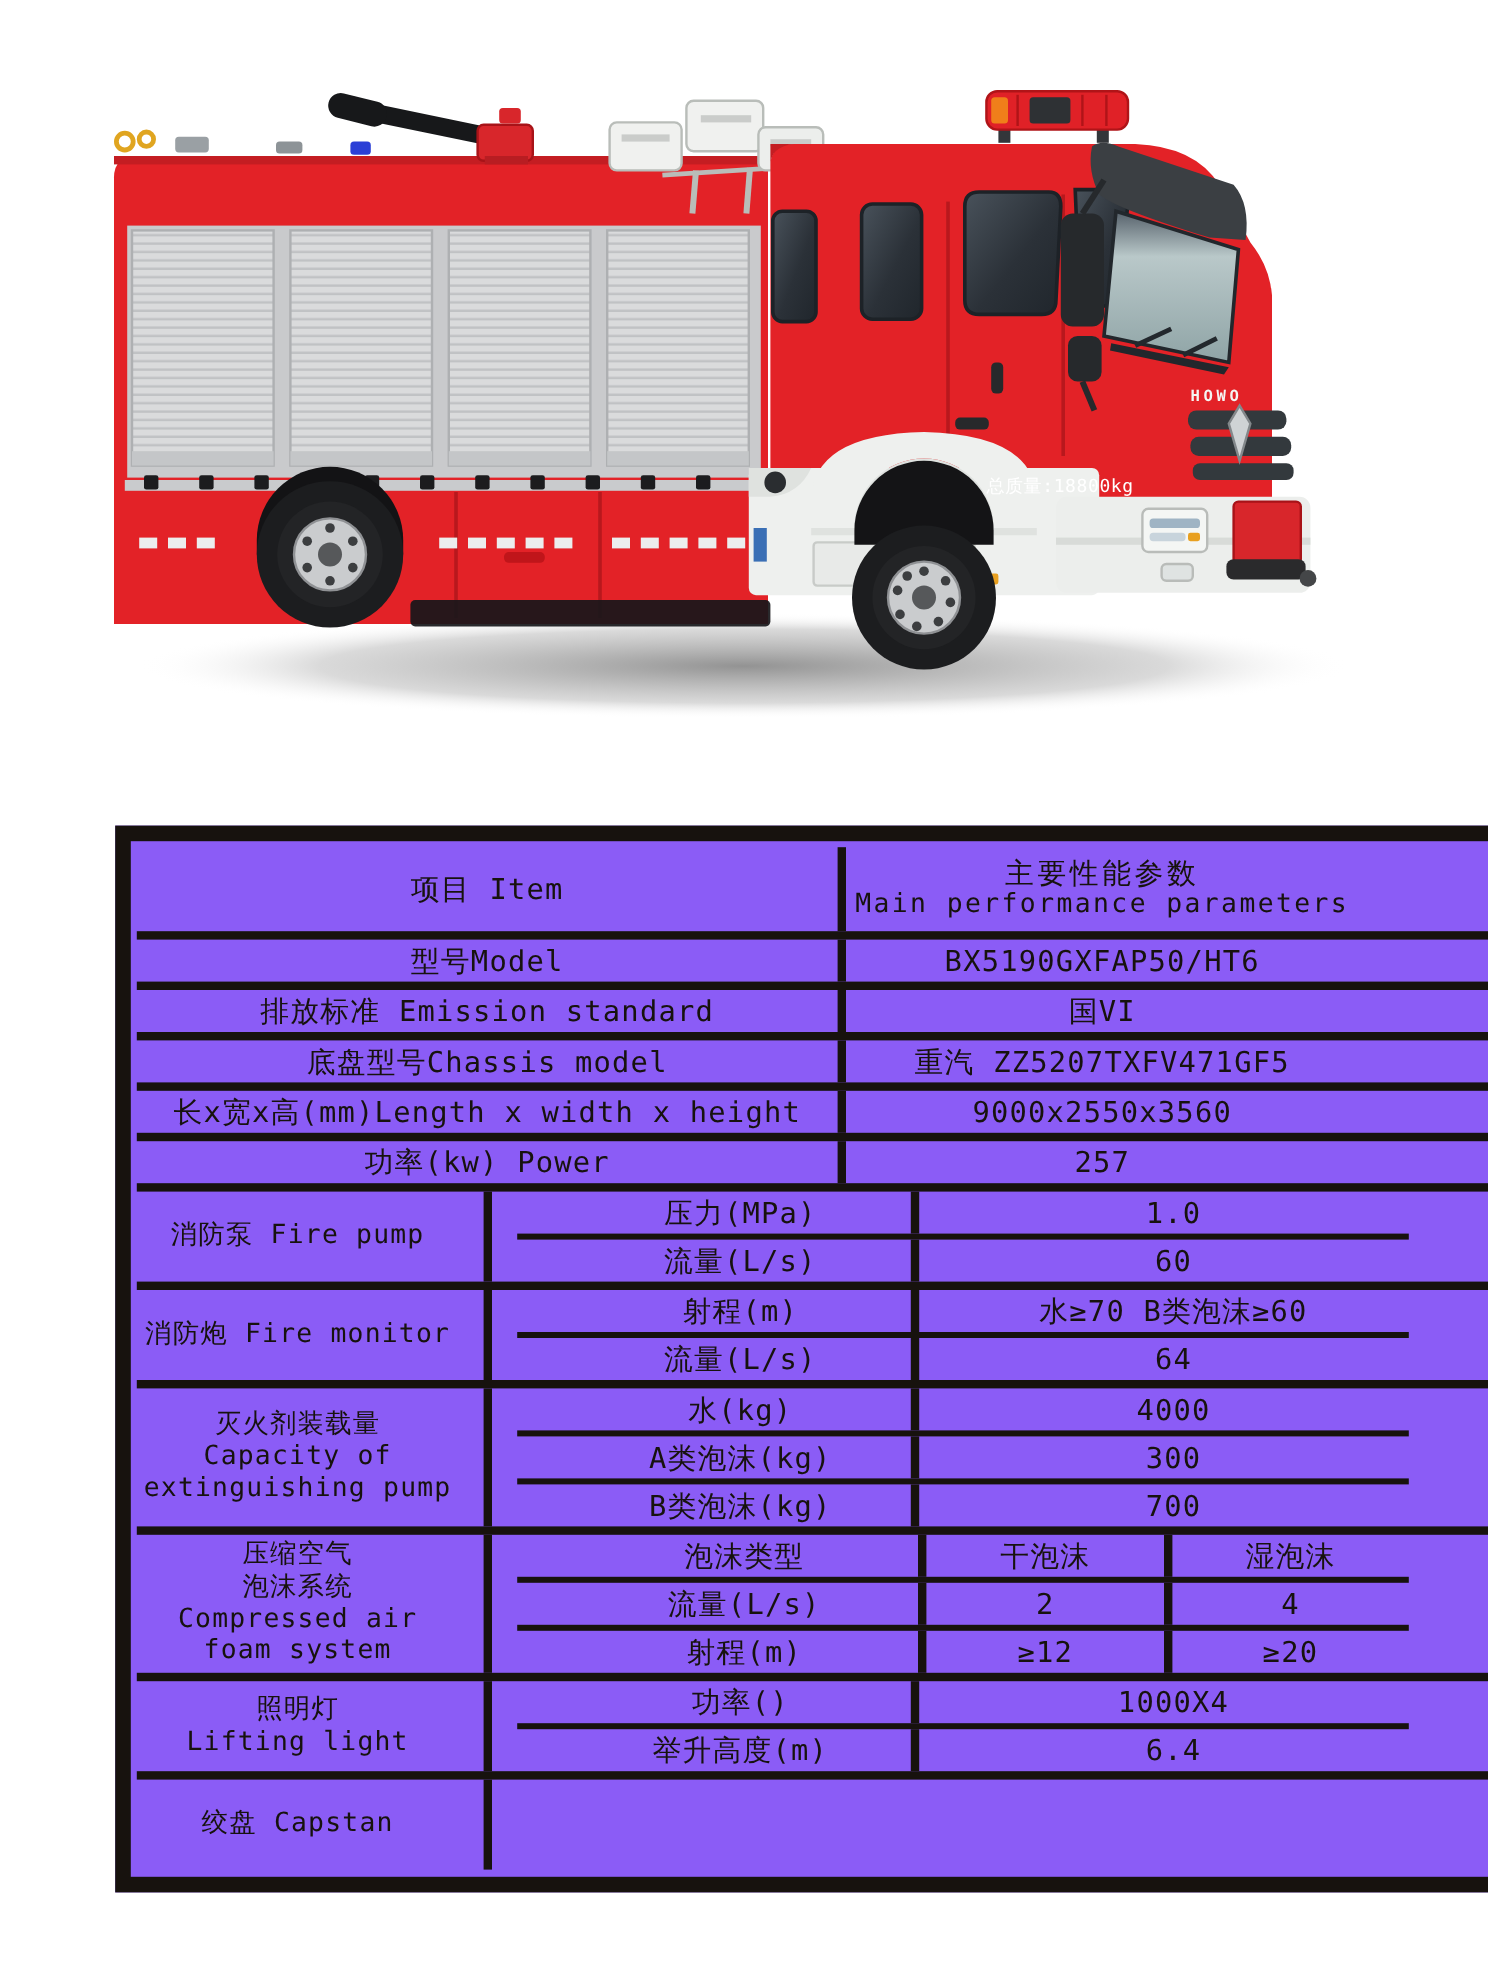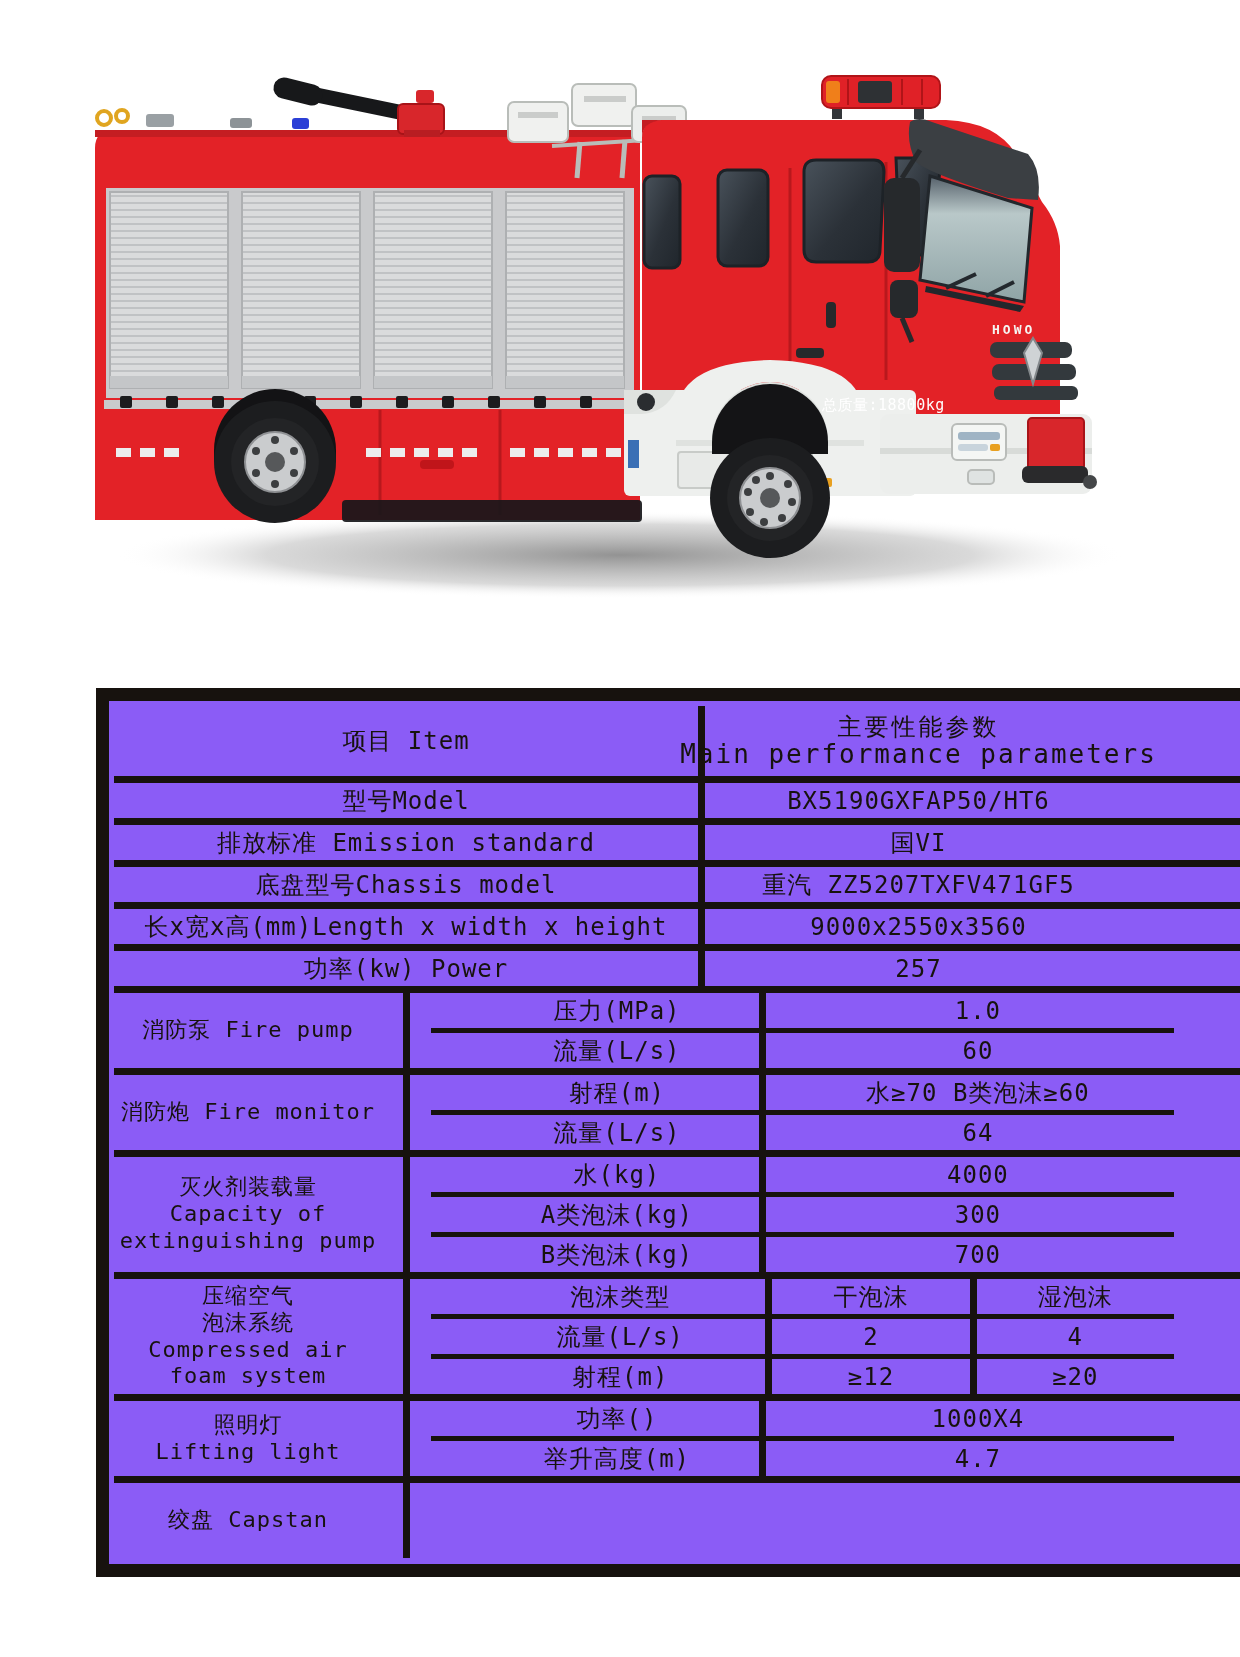--- a/index.html
+++ b/index.html
@@ -18,21 +18,21 @@
   .subline{height:5px;background:#17120e;flex:none;}
   .vline{width:7px;background:#17120e;flex:none;align-self:stretch;}
   .row{display:flex;flex:none;}
   .row.header{height:70px;}
   .srow{height:35px;}
   .cell{display:flex;align-items:center;justify-content:center;font-size:24px;letter-spacing:1px;white-space:nowrap;}
   .label-merged{width:584px;}
   .value{width:427px;}
   .header-value{flex-direction:column;line-height:1.1;justify-content:center;}
   .header-value .cn{font-size:24px;letter-spacing:3px;font-family:Liberation Serif, serif;}
-  .header-value .en{font-size:26px;letter-spacing:2px;}
+  .header-value .en{font-size:22px;letter-spacing:2px;}
   .band{display:flex;flex:none;gap:21px;}
   .glabel{width:268px;display:flex;flex-direction:column;align-items:center;justify-content:center;
           text-align:center;font-size:22px;line-height:1.22;letter-spacing:1px;}
   .gright{width:743px;display:flex;flex-direction:column;}
   .grow{display:flex;height:35px;flex:none;}
   .param{width:309px;margin-left:44px;}
   .gvalue{width:427px;padding-left:16px;}
   .gv{width:210px;}
   .band2{height:75px;} .band3{height:115px;}
 </style>
@@ -426,21 +426,21 @@
     <div class="gright">
       <div class="grow">
         <div class="cell param">功率()</div>
         <div class="vline"></div>
         <div class="cell gvalue">1000X4</div>
       </div>
       <div class="subline"></div>
       <div class="grow">
         <div class="cell param">举升高度(m)</div>
         <div class="vline"></div>
-        <div class="cell gvalue">4.7</div>
+        <div class="cell gvalue">6.4</div>
       </div>
     </div>
   </div>
   <div class="hline"></div>
 
   <div class="band band2">
     <div class="glabel">
       <div>绞盘 Capstan</div>
     </div>
     <div class="vline"></div>

